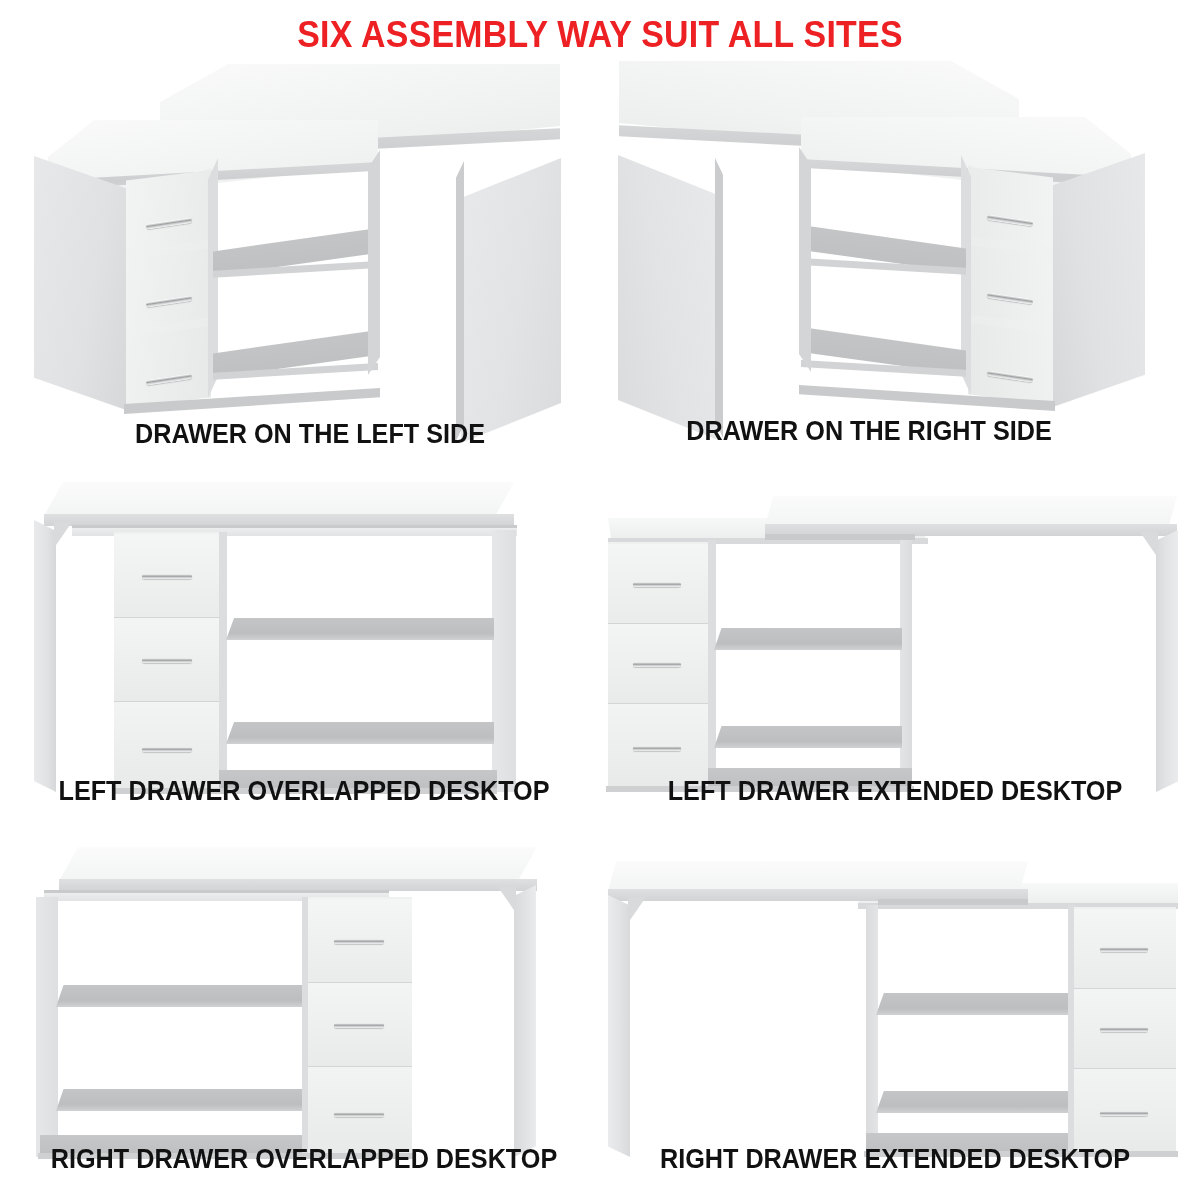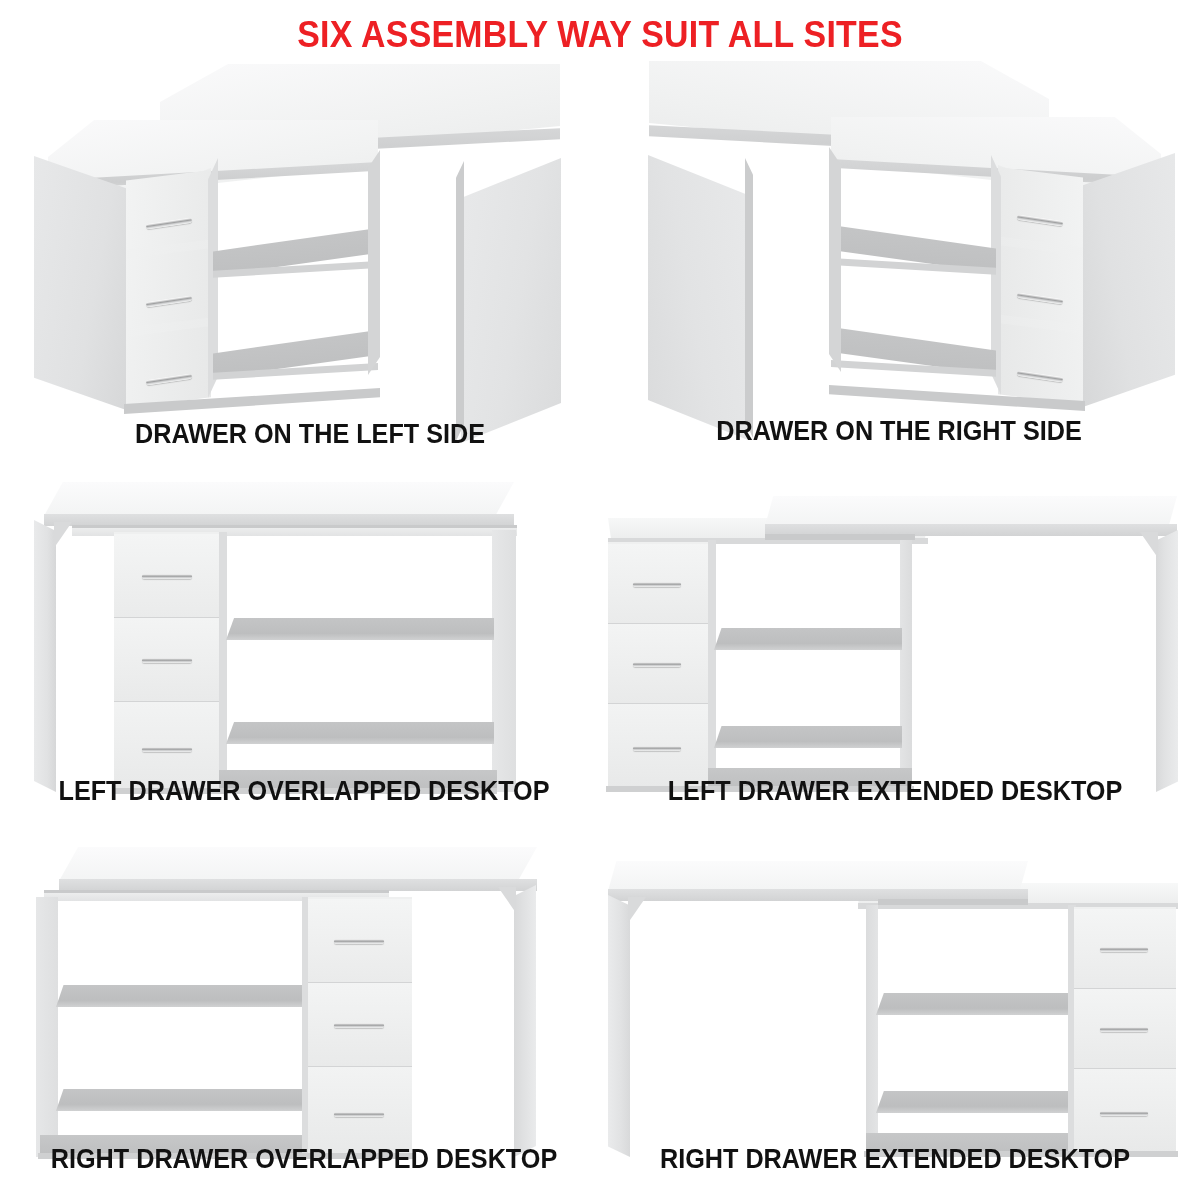--- a/index.html
+++ b/index.html
@@ -134,21 +134,21 @@
                   background:#D4D5D6;
                   clip-path:polygon(0% 8%, 100% 0%, 100% 92%, 0% 100%);"></div>
 
       <div class="pc" style="left:104px; top:330px; width:256px; height:26px;
                   background:#C9CACB;
                   clip-path:polygon(0% 62%, 100% 0%, 100% 36%, 0% 100%);"></div>
     </div>
     <div class="caption" style="top:360px;">DRAWER ON THE LEFT SIDE</div>
   </div>
 
-  <div class="panel" style="left:609px; top:55px; width:580px; height:400px;">
+  <div class="panel" style="left:579px; top:55px; width:580px; height:400px;">
     <div class="figure" style="transform:scaleX(-1);">
 
       <div class="pc" style="left:140px; top:6px; width:400px; height:100px;
                   background:linear-gradient(170deg,#FAFAFB 0%,#F0F1F1 60%,#E9EAEA 100%);
                   clip-path:polygon(17% 0%, 100% 0%, 100% 62%, 0% 100%, 0% 38%);"></div>
       <div class="pc" style="left:140px; top:62px; width:400px; height:48px;
                   background:linear-gradient(180deg,#D8D9DA 0%,#CFD0D1 55%,#E6E7E7 100%);
                   clip-path:polygon(0% 60%, 100% 17%, 100% 40%, 0% 84%);"></div>
 
       <div class="pc" style="left:441px; top:100px; width:100px; height:285px;

